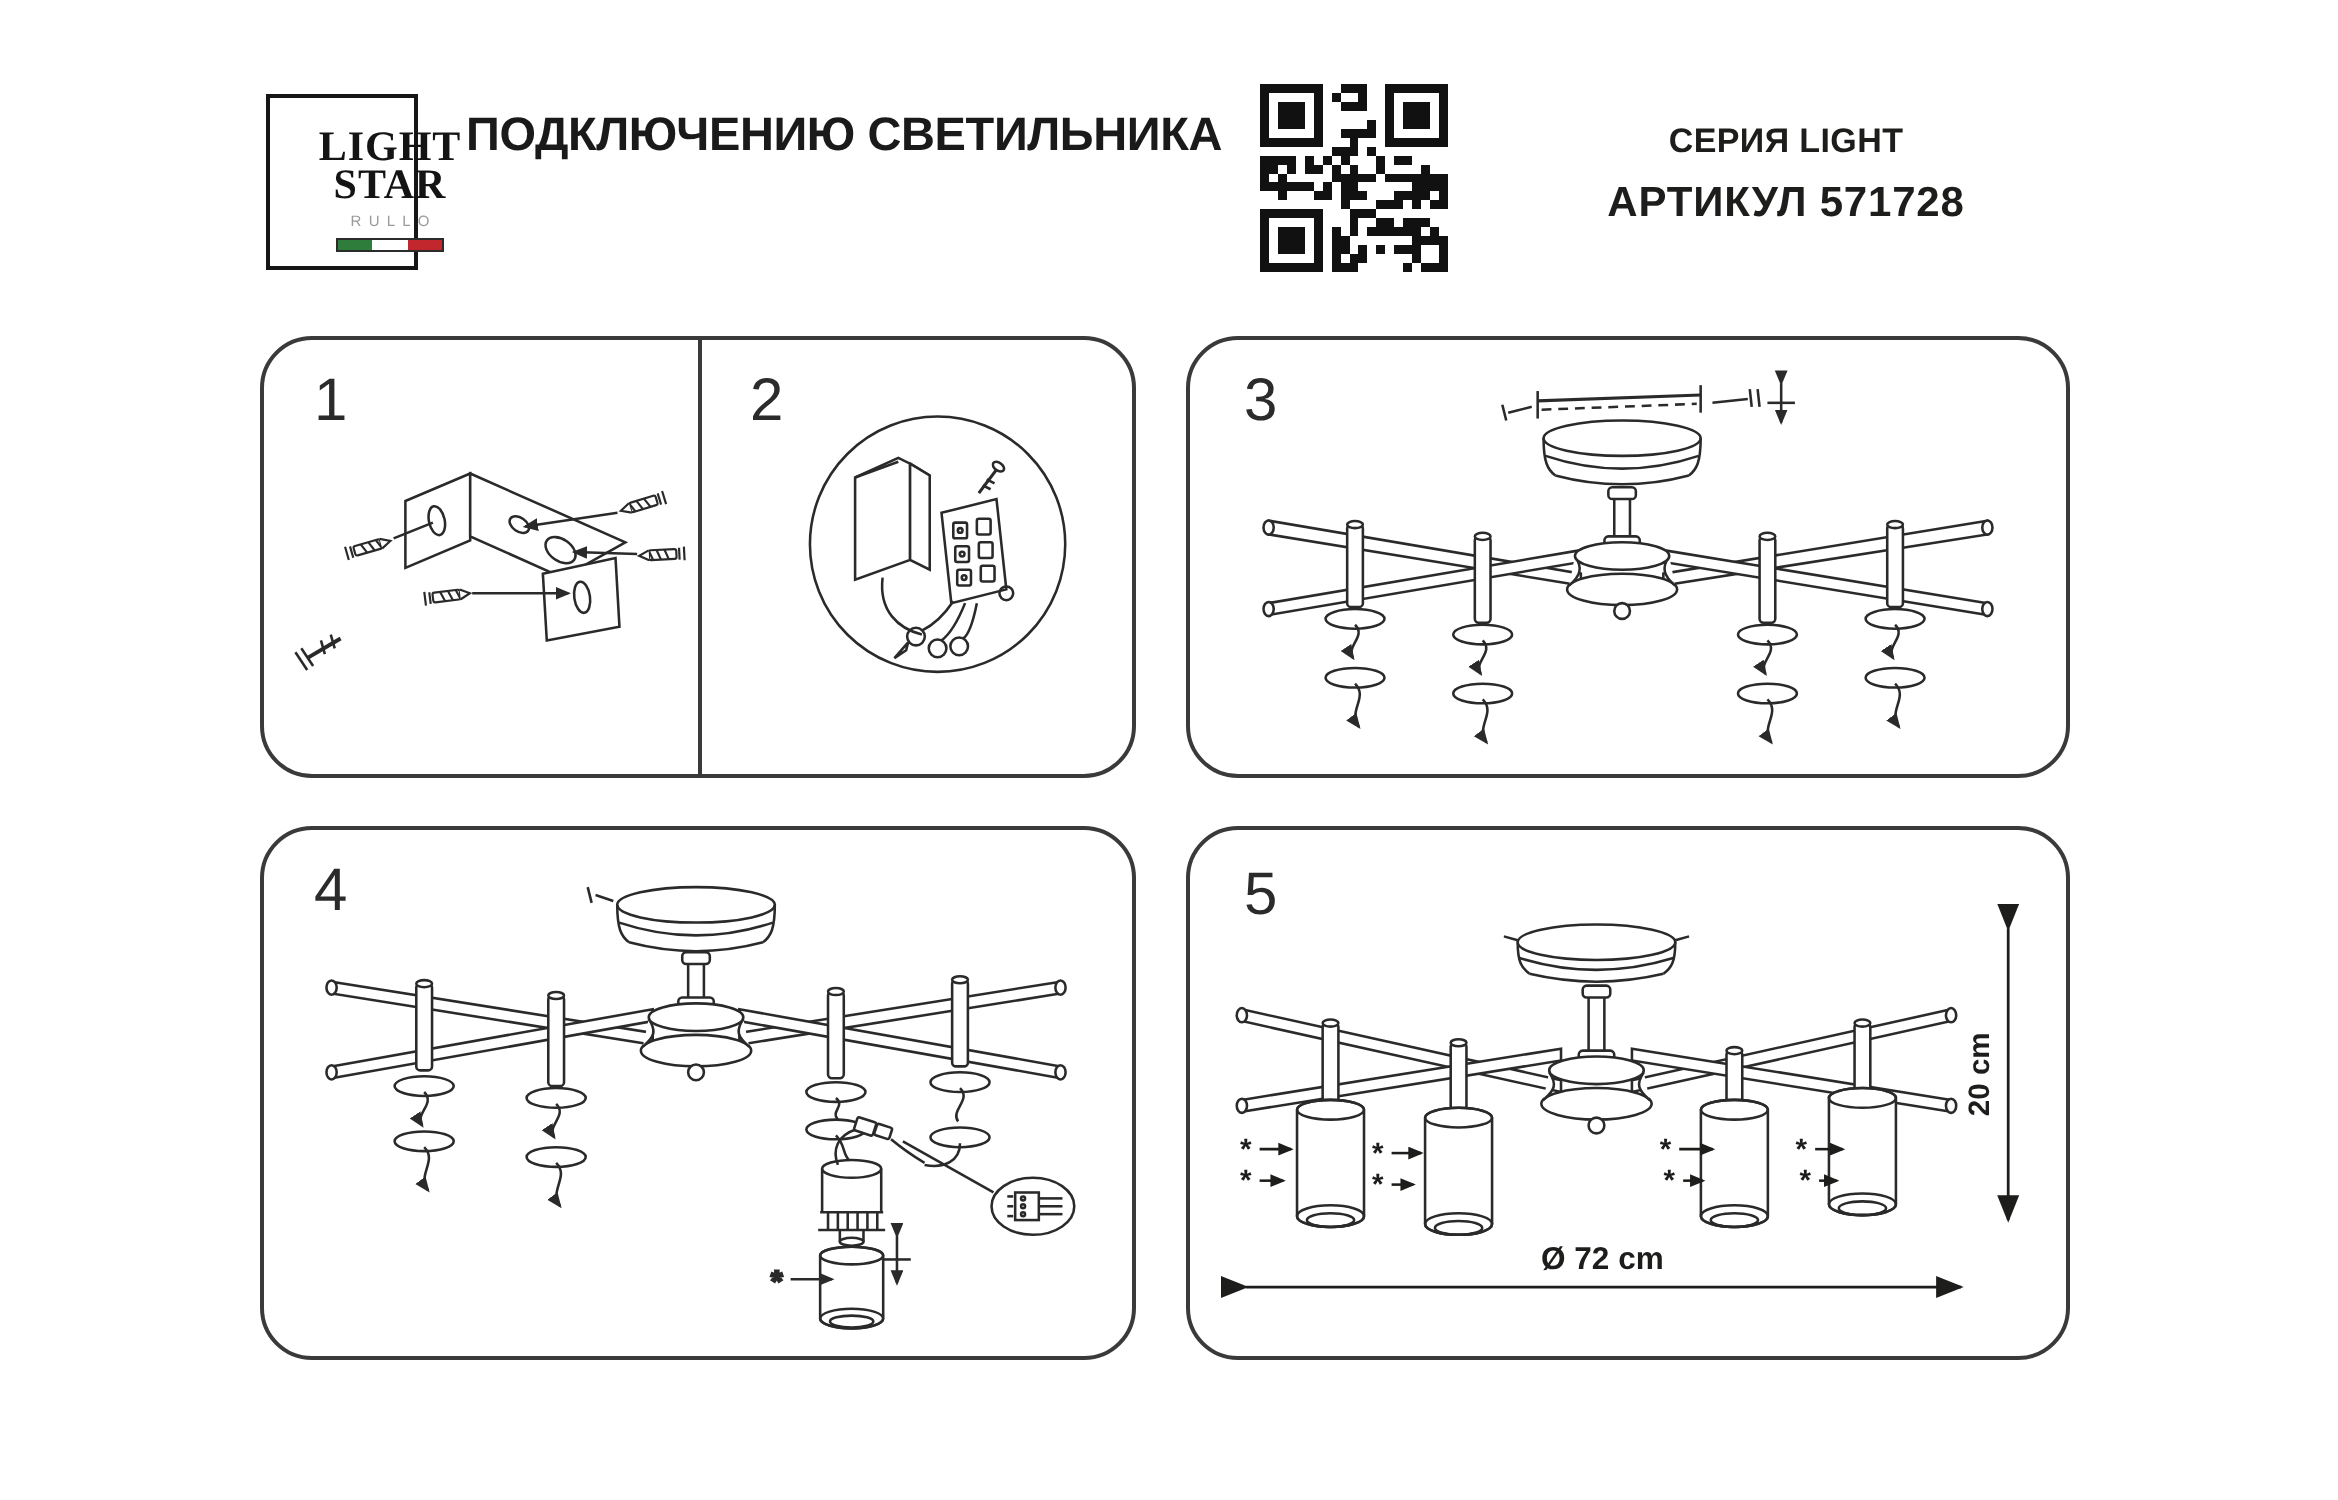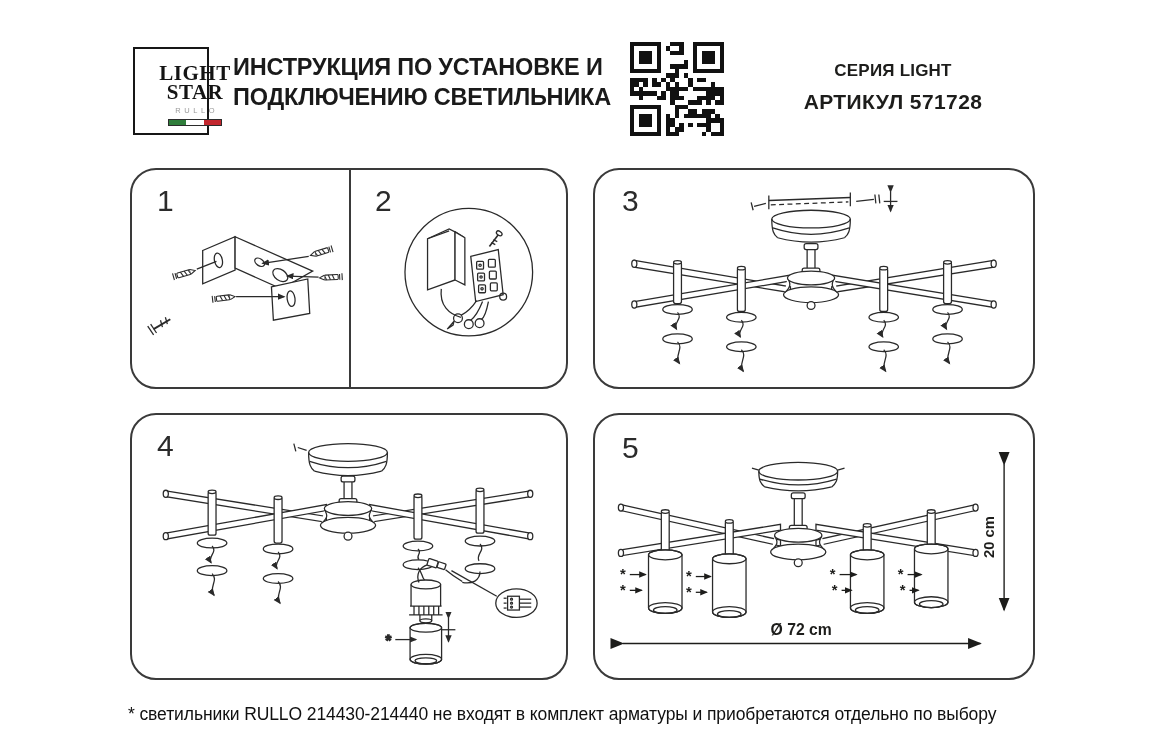--- a/index.html
+++ b/index.html
@@ -49,21 +49,20 @@
     <div class="logo-word">STAR</div>
     <div class="logo-group">RULLO</div>
     <div class="logo-flag">
       <span style="background:#2f7d3b"></span>
       <span style="background:#ffffff"></span>
       <span style="background:#c2272e"></span>
     </div>
   </div>
 
   <div class="title">
-    <div>ИНСТРУКЦИЯ ПО УСТАНОВКЕ И</div>
     <div>ПОДКЛЮЧЕНИЮ СВЕТИЛЬНИКА</div>
   </div>
 
   <div class="qr">
     <svg id="qr" viewBox="0 0 93 93" fill="#111" shape-rendering="crispEdges">
         <rect x="0.00" y="0.00" width="4.43" height="4.43"></rect>
         <rect x="4.43" y="0.00" width="4.43" height="4.43"></rect>
         <rect x="8.86" y="0.00" width="4.43" height="4.43"></rect>
         <rect x="13.29" y="0.00" width="4.43" height="4.43"></rect>
         <rect x="17.71" y="0.00" width="4.43" height="4.43"></rect>
@@ -693,15 +692,14 @@
 
       <g stroke="#1d1d1b" stroke-width="1.4" fill="none">
         <line x1="414" y1="50" x2="414" y2="198" marker-start="url(#p5dim)" marker-end="url(#p5dim)"></line>
         <line x1="27" y1="232" x2="390" y2="232" marker-start="url(#p5dim)" marker-end="url(#p5dim)"></line>
       </g>
       <text x="0" y="0" transform="translate(404,124) rotate(-90)" text-anchor="middle" font-size="15" font-weight="600" fill="#1d1d1b">20 cm</text>
       <text x="208" y="223" text-anchor="middle" font-size="16" font-weight="600" fill="#1d1d1b">Ø 72 cm</text>
     </svg>
   </section>
 
-  <div class="footnote">* светильники RULLO 214430-214440 не входят в комплект арматуры и приобретаются отдельно по выбору</div>
 
 </div>
 
 </body></html>

